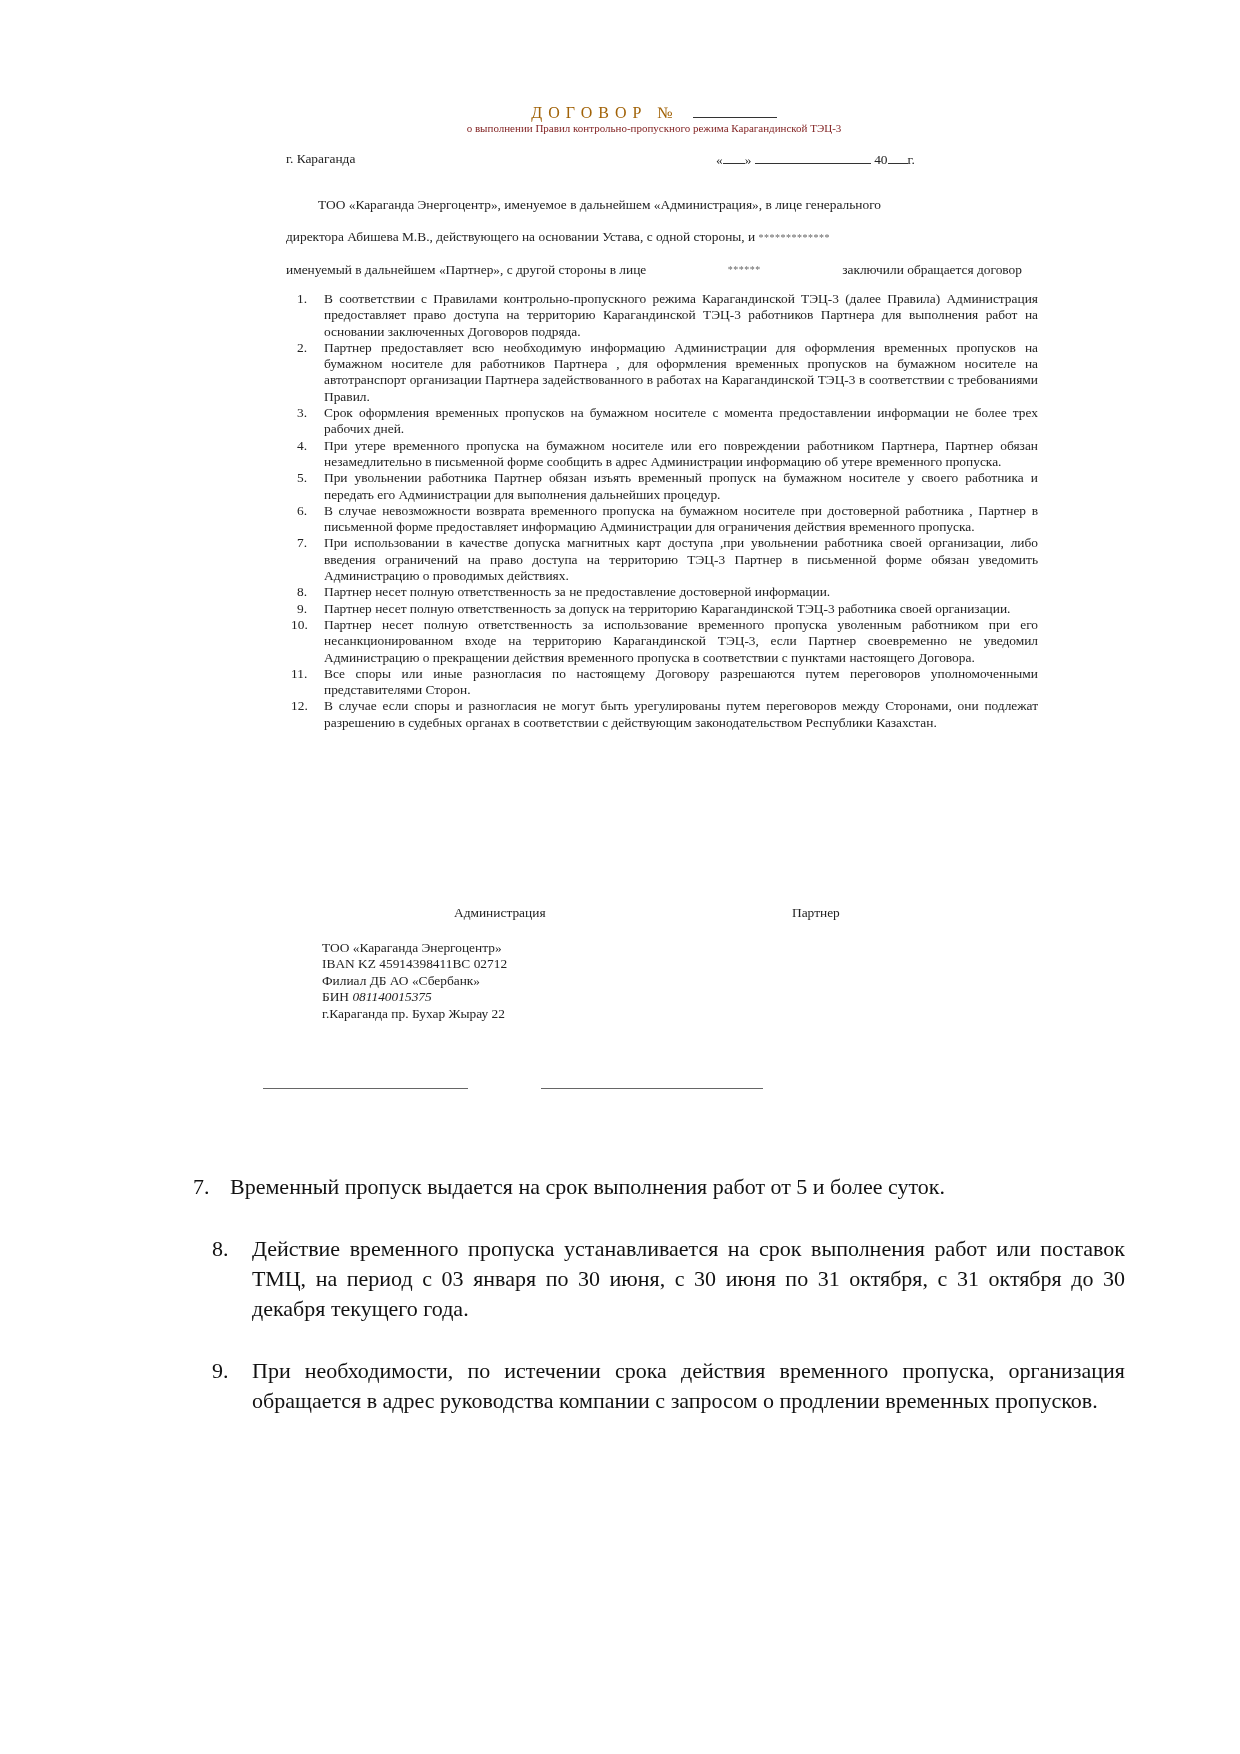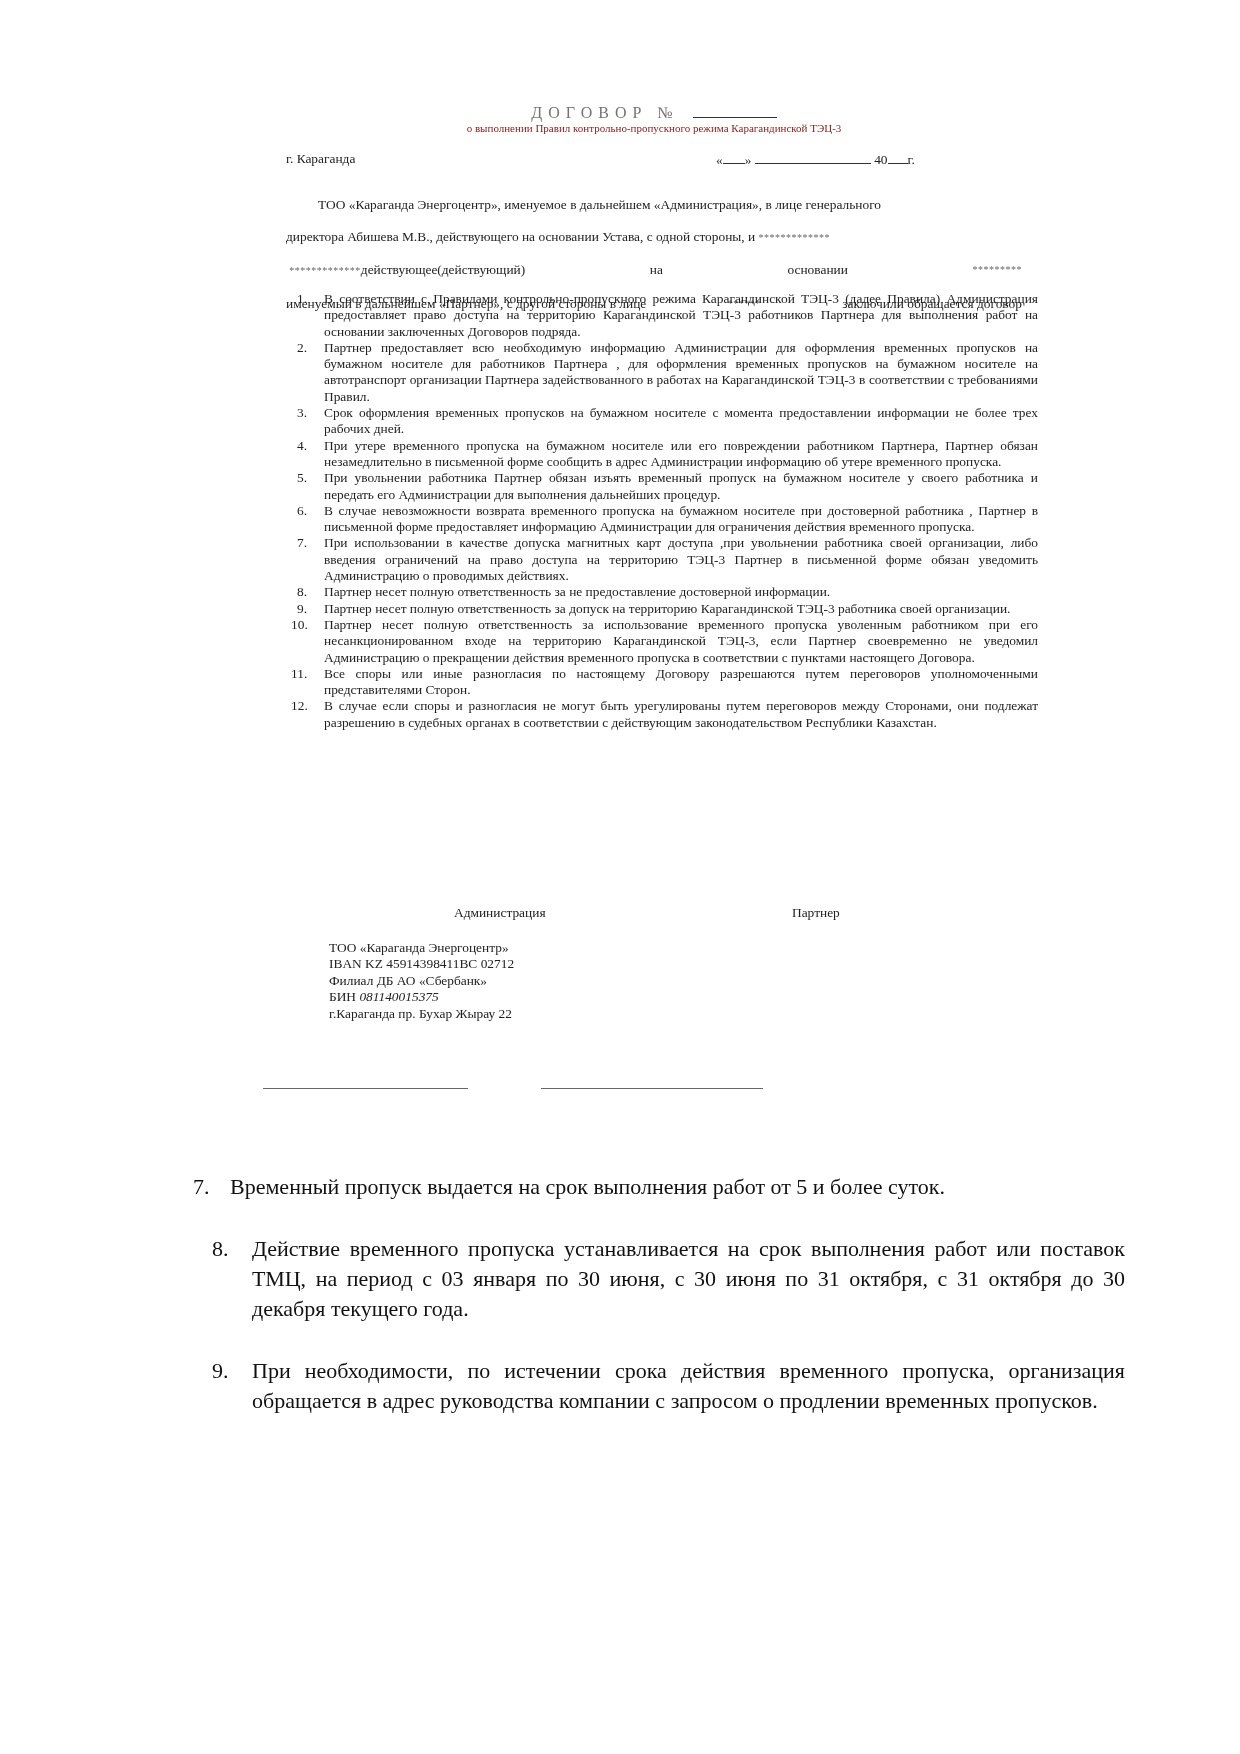--- a/index.html
+++ b/index.html
@@ -1,40 +1,40 @@
 <!DOCTYPE html>
 <html><head>
 <meta charset="utf-8">
 <style>
   html, body { margin: 0; padding: 0; background: #ffffff; }
   body { width: 1240px; height: 1754px; position: relative; overflow: hidden;
          font-family: "Liberation Serif", "DejaVu Serif", serif; color: #1a1a1a; }
   .title { position: absolute; left: 270px; top: 104px; width: 768px; text-align: center;
-           font-size: 16px; letter-spacing: 6px; color: #737373; }
+           font-size: 16px; letter-spacing: 6px; color: #a16207; }
   .title .blank { display: inline-block; width: 84px; border-bottom: 1px solid #333; height: 12px; margin-left: 4px; letter-spacing: 0; }
   .subtitle { position: absolute; left: 270px; top: 122px; width: 768px; text-align: center;
               font-size: 11px; color: #7f1d1d; }
   .city-row { position: absolute; left: 286px; top: 151px; width: 752px; font-size: 13.4px; color: #222; }
   .city-row .date { position: absolute; left: 430px; top: 0; }
   .u { display: inline-block; border-bottom: 1px solid #333; height: 12px; vertical-align: baseline; }
   .intro { position: absolute; left: 270px; top: 181px; width: 768px; font-size: 13.4px; line-height: 16.2px;
            text-align: justify; color: #222; }
   .intro p { margin: 16px; }
   .intro .ind { text-indent: 32px; }
   .stars { color: #666; font-size: 10px; letter-spacing: 0.5px; }
   .spread { display: flex; justify-content: space-between; }
   .clauses { position: absolute; left: 297px; top: 291px; width: 741px; font-size: 13.4px; line-height: 16.3px;
              color: #222; margin: 0; padding: 0; list-style: none; }
   .clauses li { position: relative; padding-left: 27px; text-align: justify; }
   .clauses li .num { position: absolute; left: 0; top: 0; }
   .clauses li.two .num { left: -6px; }
   .sig-heads { position: absolute; left: 270px; top: 905px; width: 768px; font-size: 13.4px; color: #222; }
   .sig-heads .a { position: absolute; left: 184px; }
   .sig-heads .p { position: absolute; left: 522px; }
-  .requisites { position: absolute; left: 322px; top: 940px; font-size: 13.4px; line-height: 16.4px; color: #222; margin-left: 7px; }
+  .requisites { position: absolute; left: 322px; top: 940px; font-size: 13.4px; line-height: 16.4px; color: #222; }
   .requisites div { white-space: nowrap; }
   .requisites i { font-style: italic; }
   .sig-line { position: absolute; top: 1088px; height: 0; border-top: 1.5px solid #666; }
   .sig-line.left { left: 263px; width: 204px; }
   .sig-line.left { left: 263px; width: 205px; }
   .sig-line.right { left: 541px; width: 222px; }
   .main-list { position: absolute; left: 193px; top: 1172px; width: 952px; font-size: 22px; line-height: 30px;
                font-family: "Liberation Serif", serif; color: #111; margin: 0; padding: 0; list-style: none; }
   .main-list li { position: relative; text-align: justify; }
   .main-list li .num { position: absolute; left: 0; top: 0; }
@@ -58,26 +58,20 @@
     <span class="u" style="width:116px"></span>
     <span>40</span><span class="u" style="width:20px"></span><span>г.</span>
   </span>
 </div>
 
 <div class="intro">
   <p class="ind">ТОО «Караганда Энергоцентр», именуемое в дальнейшем «Администрация», в лице генерального</p>
   <p>
     <span>директора Абишева М.В.,   действующего на основании Устава, с одной стороны, и</span>
     <span class="stars">*************</span>
-  </p>
-  <p class="spread">
-    <span>&nbsp;<span class="stars">*************</span><span>действующее(действующий)</span></span>
-    <span>на</span>
-    <span>основании</span>
-    <span class="stars">*********</span>
   </p>
   <p class="spread">
     <span>именуемый в дальнейшем «Партнер», с другой стороны  в лице</span>
     <span class="stars">******</span>
     <span>заключили обращается договор</span>
   </p>
 </div>
 
 <ol class="clauses">
   <li><span class="num">1.</span><span>В соответствии с Правилами контрольно-пропускного режима Карагандинской ТЭЦ-3 (далее Правила) Администрация предоставляет право доступа на территорию Карагандинской ТЭЦ-3 работников Партнера для выполнения работ на основании заключенных Договоров подряда.</span></li>

